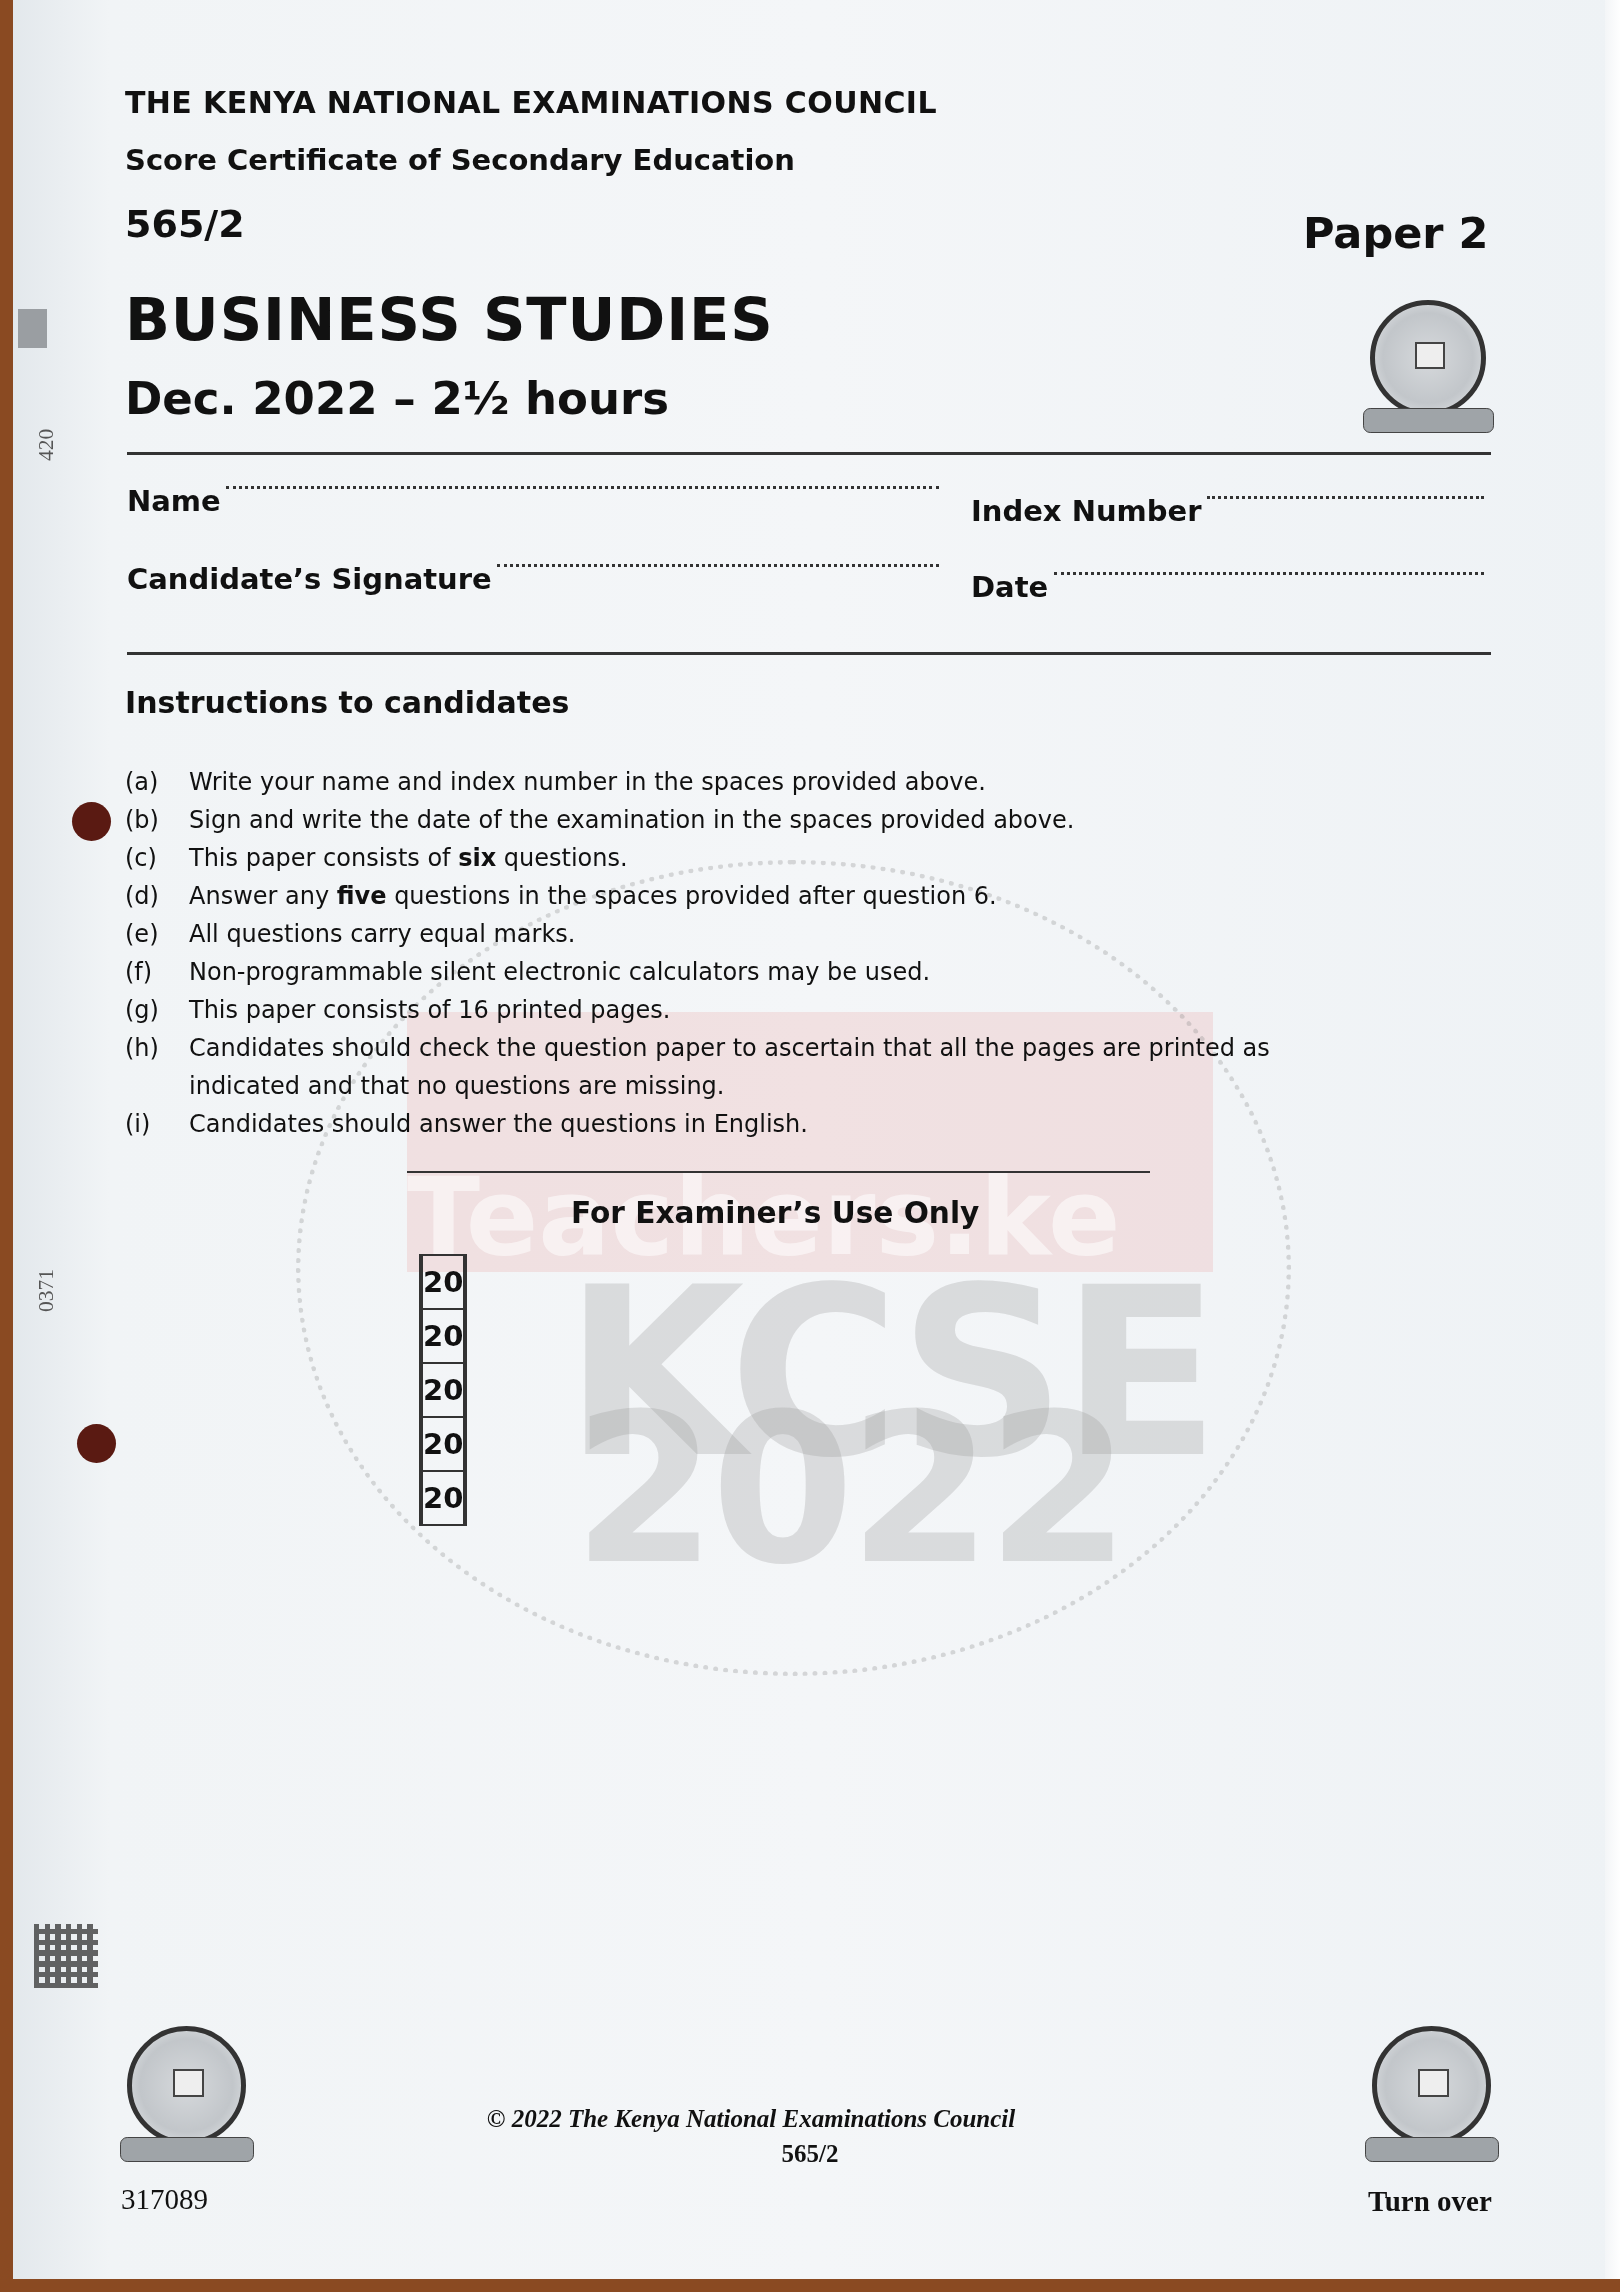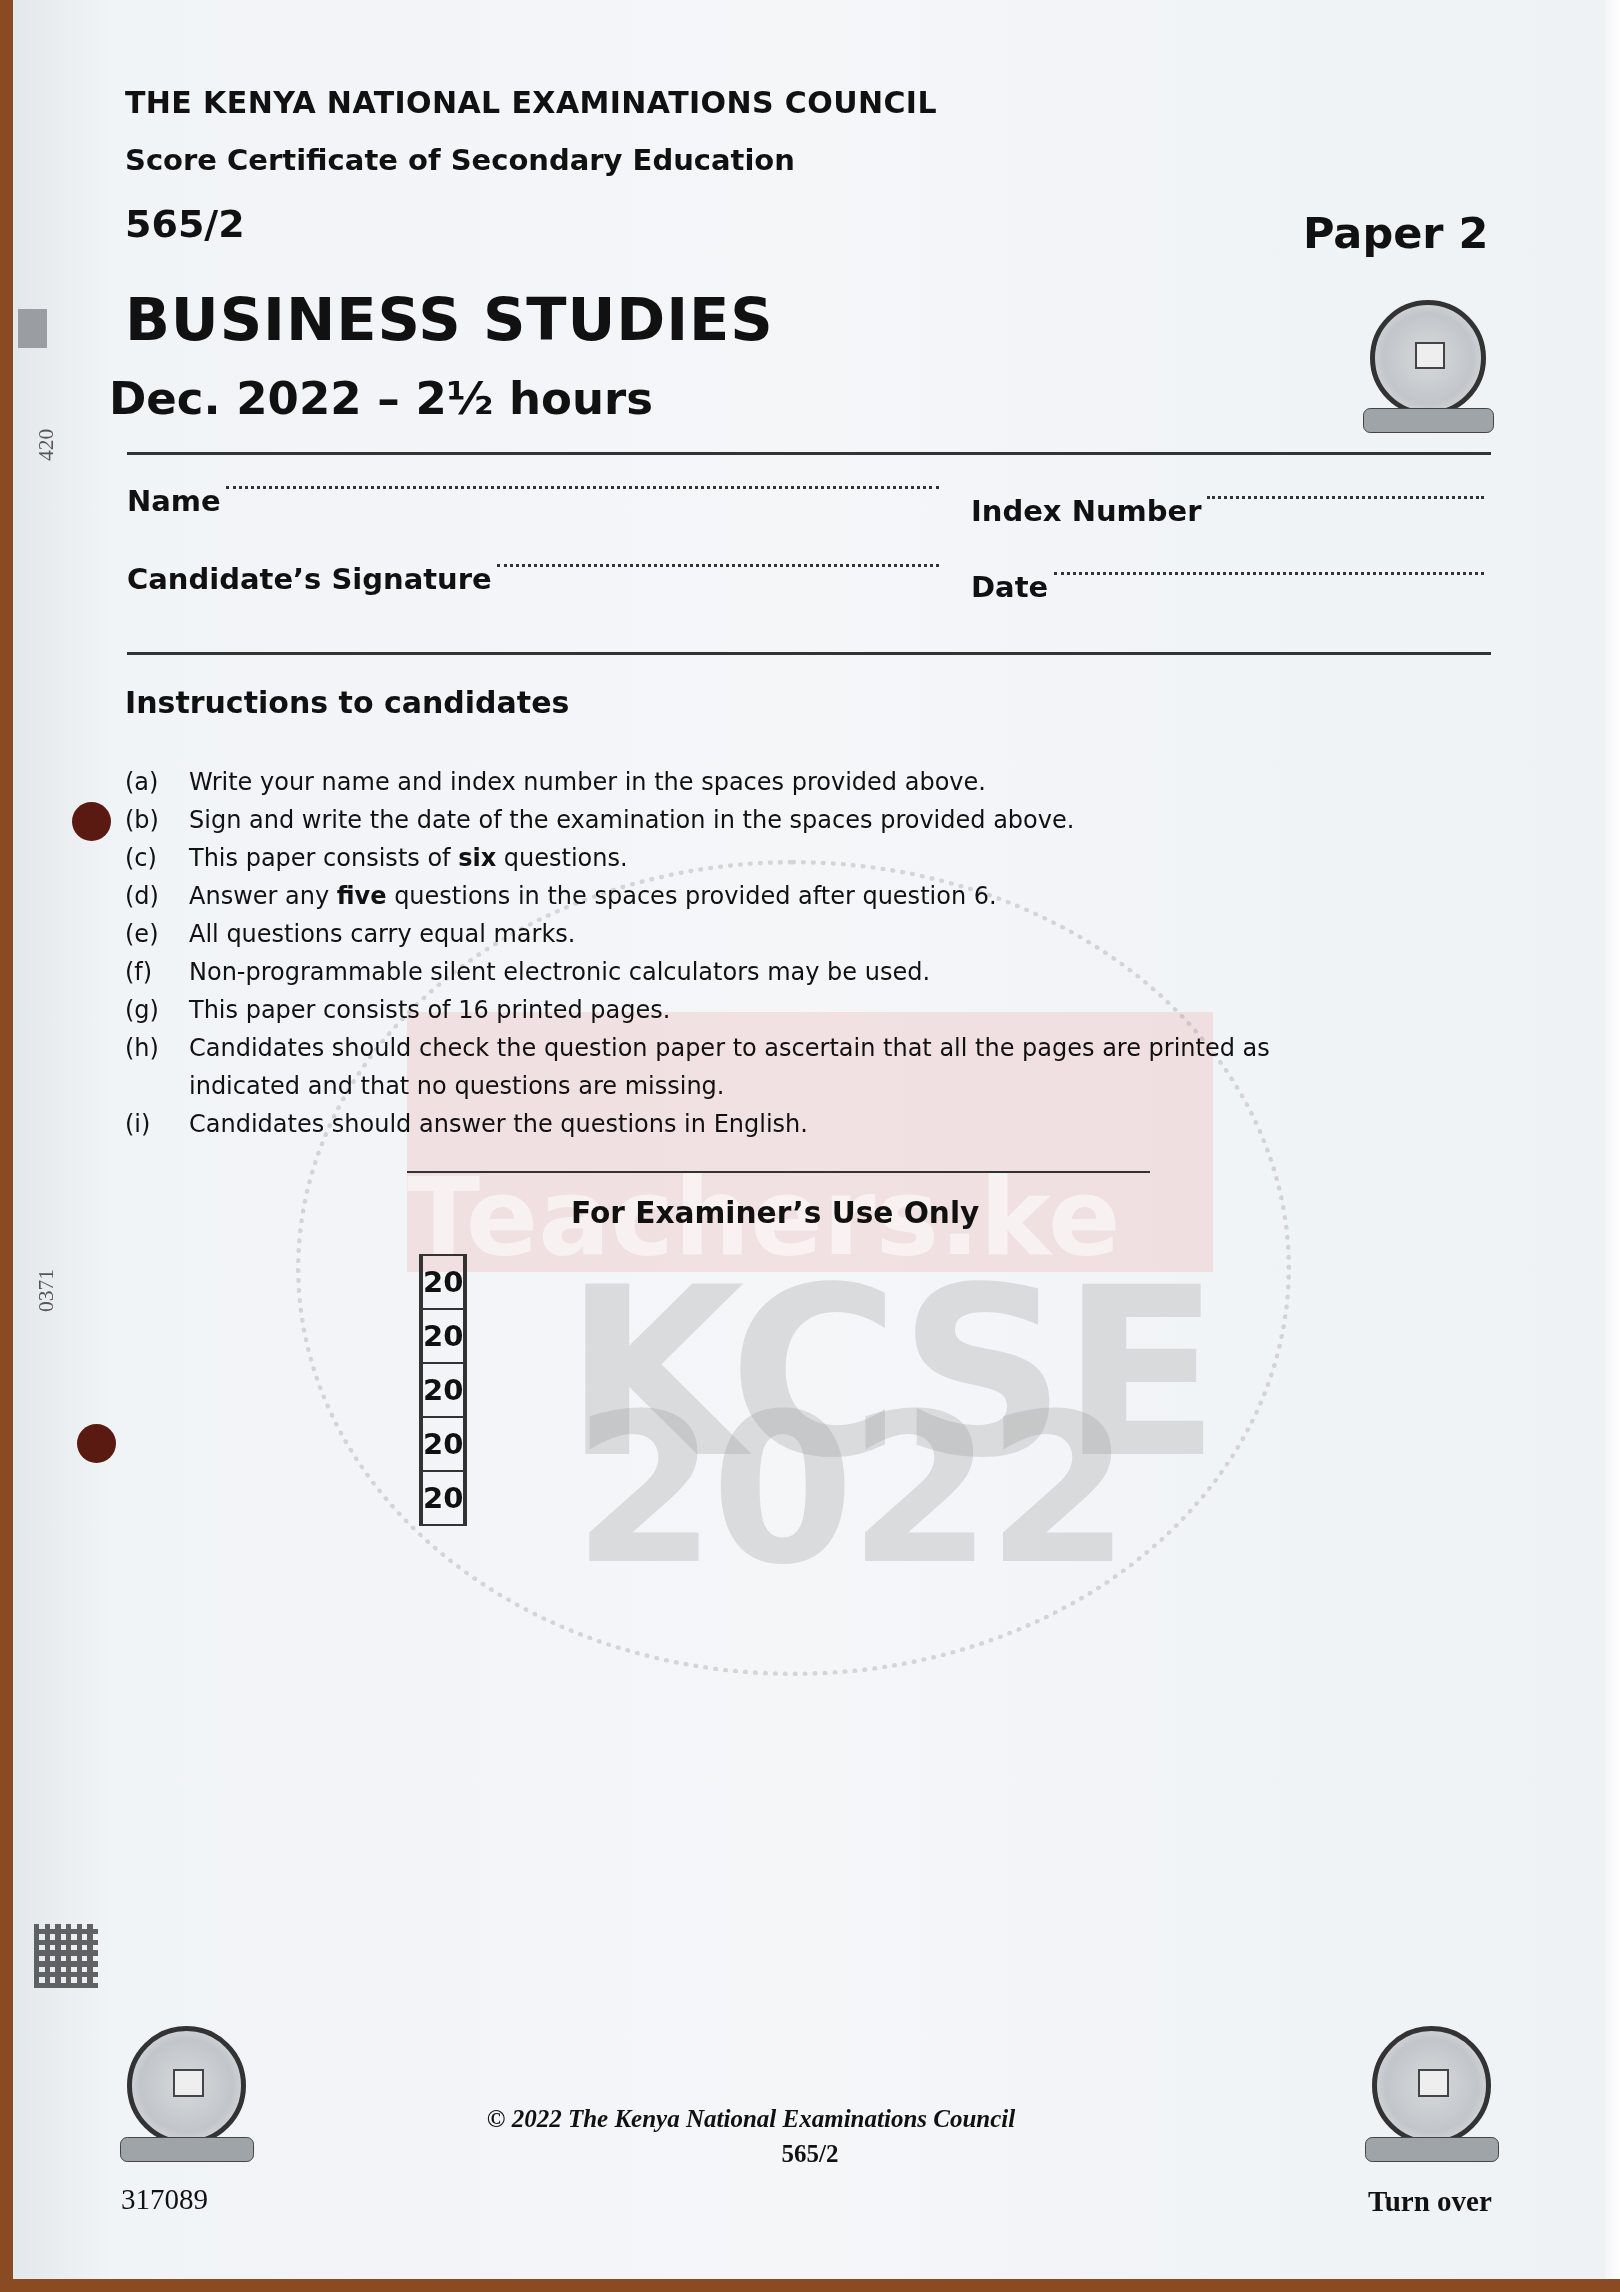--- a/index.html
+++ b/index.html
@@ -17,21 +17,21 @@
     position: absolute; right: 0; top: 0; width: 16px; height: 2279px;
     background: linear-gradient(90deg, #f3f5f7, #ffffff);
   }
   .abs { position: absolute; }
 
   .council { left: 125px; top: 85px; font-size: 30px; font-weight: bold; letter-spacing: 0.4px; }
   .kcse { left: 125px; top: 143px; font-size: 29px; font-weight: bold; }
   .code { left: 125px; top: 202px; font-size: 38px; font-weight: bold; }
   .paper { left: 1303px; top: 208px; font-size: 43px; font-weight: bold; }
   .subject { left: 125px; top: 285px; font-size: 59px; font-weight: bold; letter-spacing: 0.9px; }
-  .duration { left: 109px; top: 372px; font-size: 45px; font-weight: bold; }
+  .duration { left: 125px; top: 372px; font-size: 45px; font-weight: bold; }
 
   .rule { background: #333; height: 2.7px; }
 
   .field-row { display: flex; font-size: 29px; font-weight: bold; }
   .field-label { white-space: nowrap; }
   .field-dots { flex: 1; border-bottom: 3.6px dotted #333; margin: 0 5.4px 6.3px 5.4px; height: 1.8px; }
 
   .instr-title { left: 125px; top: 685px; font-size: 30px; font-weight: bold; }
   .instr-list { left: 125px; top: 763px; width: 1254px; font-family: "DejaVu Sans", sans-serif; }
   .instr-item { display: flex; font-size: 24px; line-height: 38px; }

